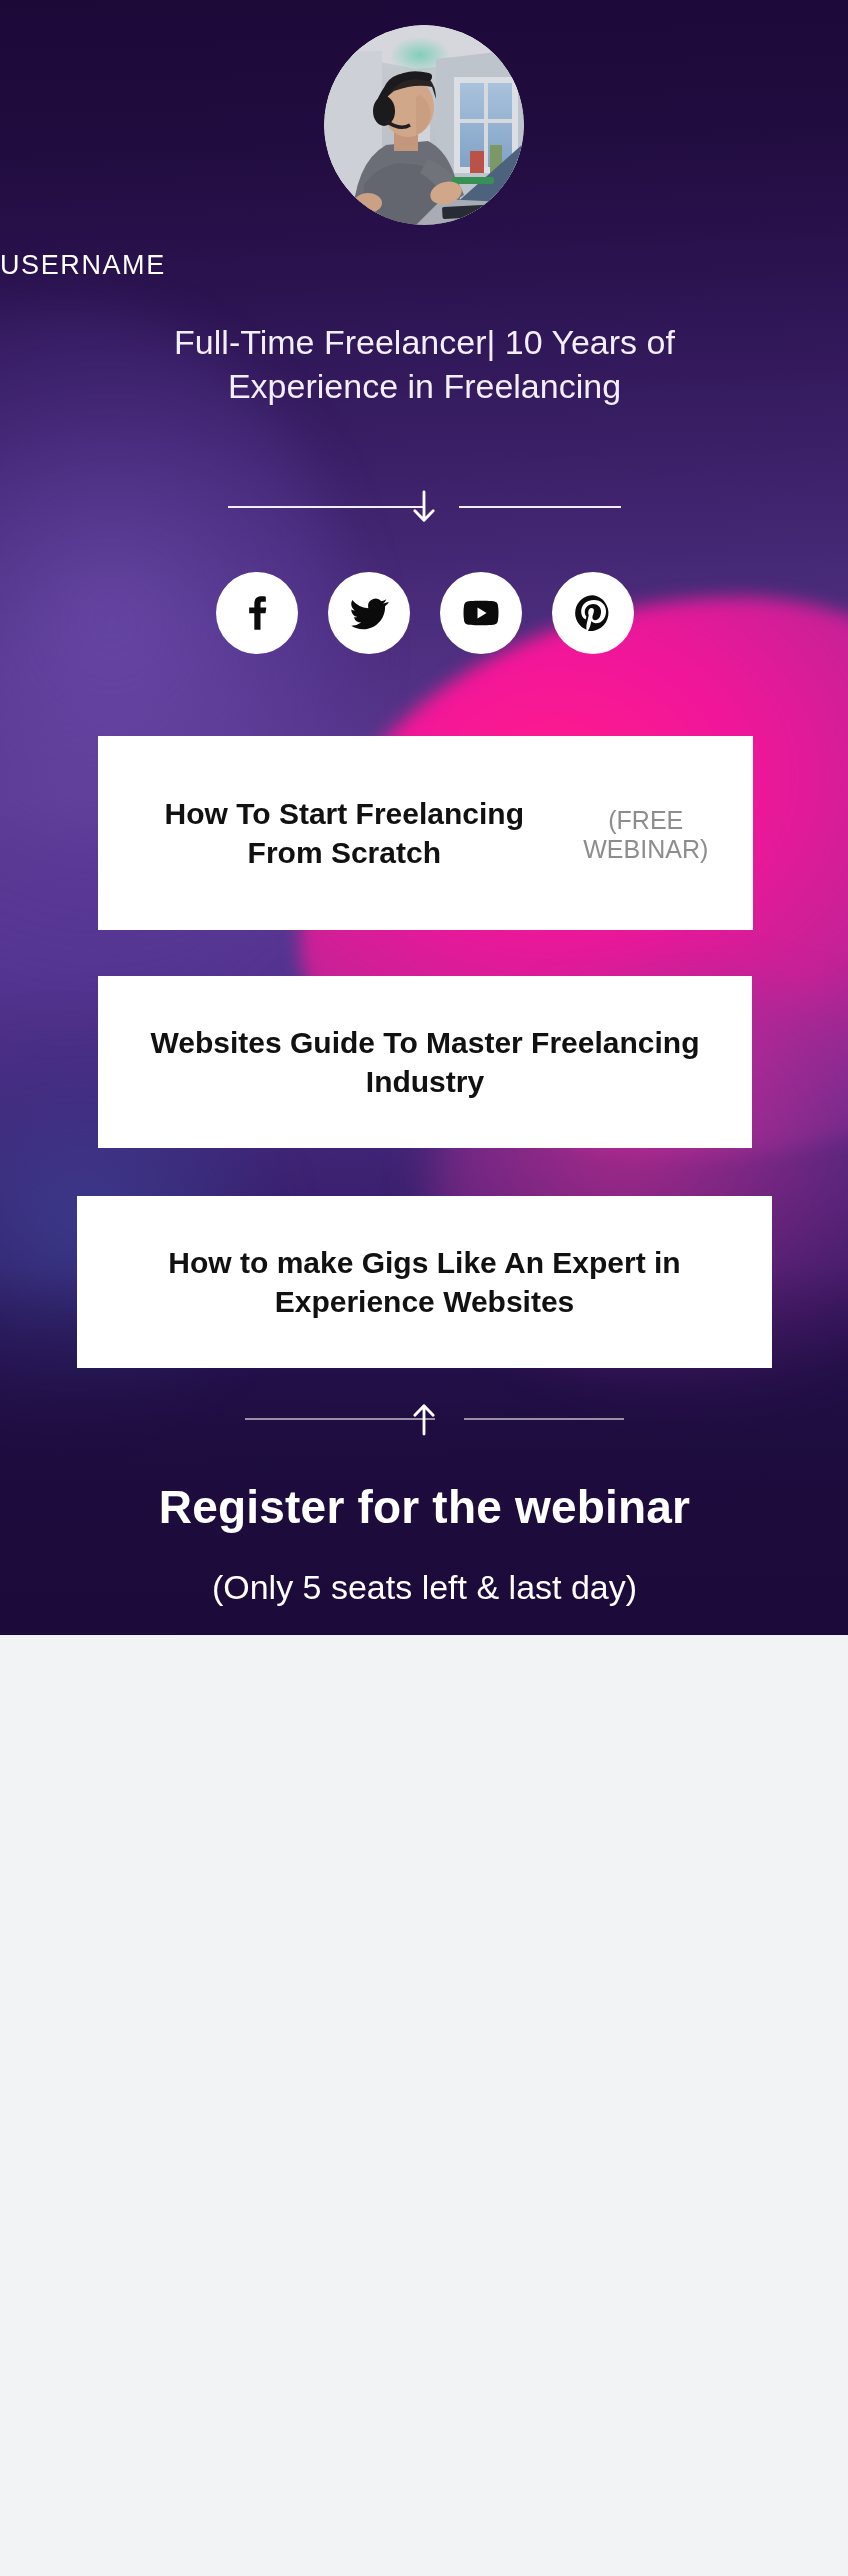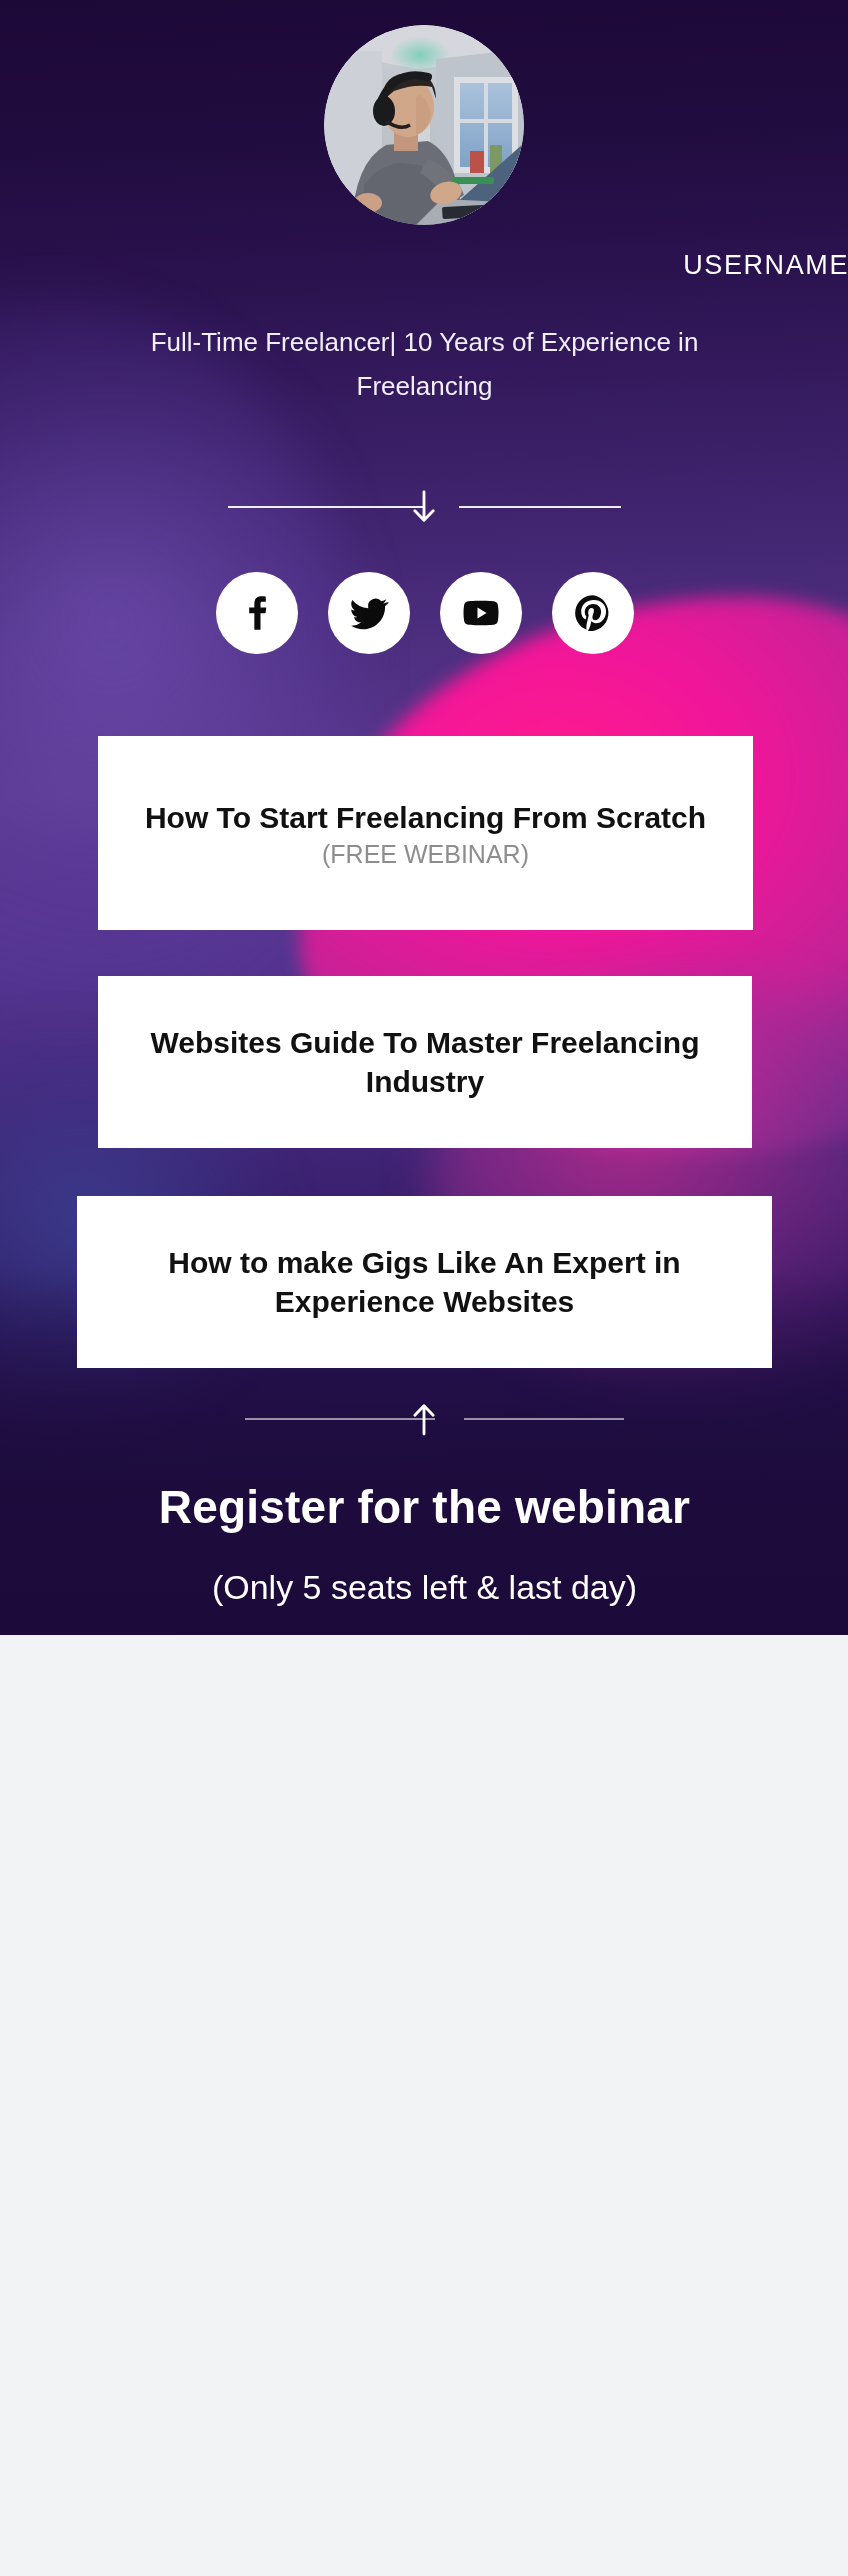--- a/index.html
+++ b/index.html
@@ -57,26 +57,26 @@
   .hero-inner { position:relative; z-index:5; }
 
   
   .avatar {
     position:absolute; left:324px; top:25px; width:200px; height:200px;
     border-radius:50%; overflow:hidden;
   }
   .avatar svg { display:block; width:200px; height:200px; }
 
   .username {
-    position:absolute; left:0; top:250px; width:849px; text-align:right;
+    position:absolute; left:0; top:250px; width:849px; text-align:left;
     color:#ffffff; font-size:27px; letter-spacing:1.6px; font-weight:400;
   }
   .bio {
     position:absolute; left:105px; top:320px; width:639px; text-align:center;
-    color:#f3eefb; font-size:26px; line-height:44px; font-weight:400;
+    color:#f3eefb; font-size:34px; line-height:44px; font-weight:400;
   }
 
   
   .divider { position:absolute; left:0; width:849px; height:40px; }
   .divider .ln {
     position:absolute; top:19px; height:2px;
     background:rgba(255,255,255,0.92);
   }
   .divider .ln.l { left:228px; width:196px; }
   .divider .ln.r { left:459px; width:162px; }
@@ -97,21 +97,21 @@
   .social-btn {
     width:82px; height:82px; border-radius:50%; background:#ffffff;
     display:flex; align-items:center; justify-content:center;
     cursor:pointer;
   }
   .social-btn svg { display:block; fill:#0b0b0b; }
 
   
   .card {
     position:absolute; background:#ffffff; display:flex;
-    flex-direction:column; align-items:center; justify-content:center;
+    flex-direction:row; align-items:center; justify-content:center;
     cursor:pointer; padding:0 26px; text-align:center;
   }
   .card .c-title { color:#111111; font-weight:bold; font-size:30px; line-height:39px; }
   .card .c-sub { color:#8d8d8d; font-size:25px; margin-top:3px; }
   #card0 { left:98px; top:736px; width:655px; height:194px; }
   #card1 { left:98px; top:976px; width:654px; height:172px; }
   #card2 { left:77px; top:1196px; width:695px; height:172px; }
 
   .register {
     position:absolute; left:0; top:1480px; width:849px; text-align:center;

